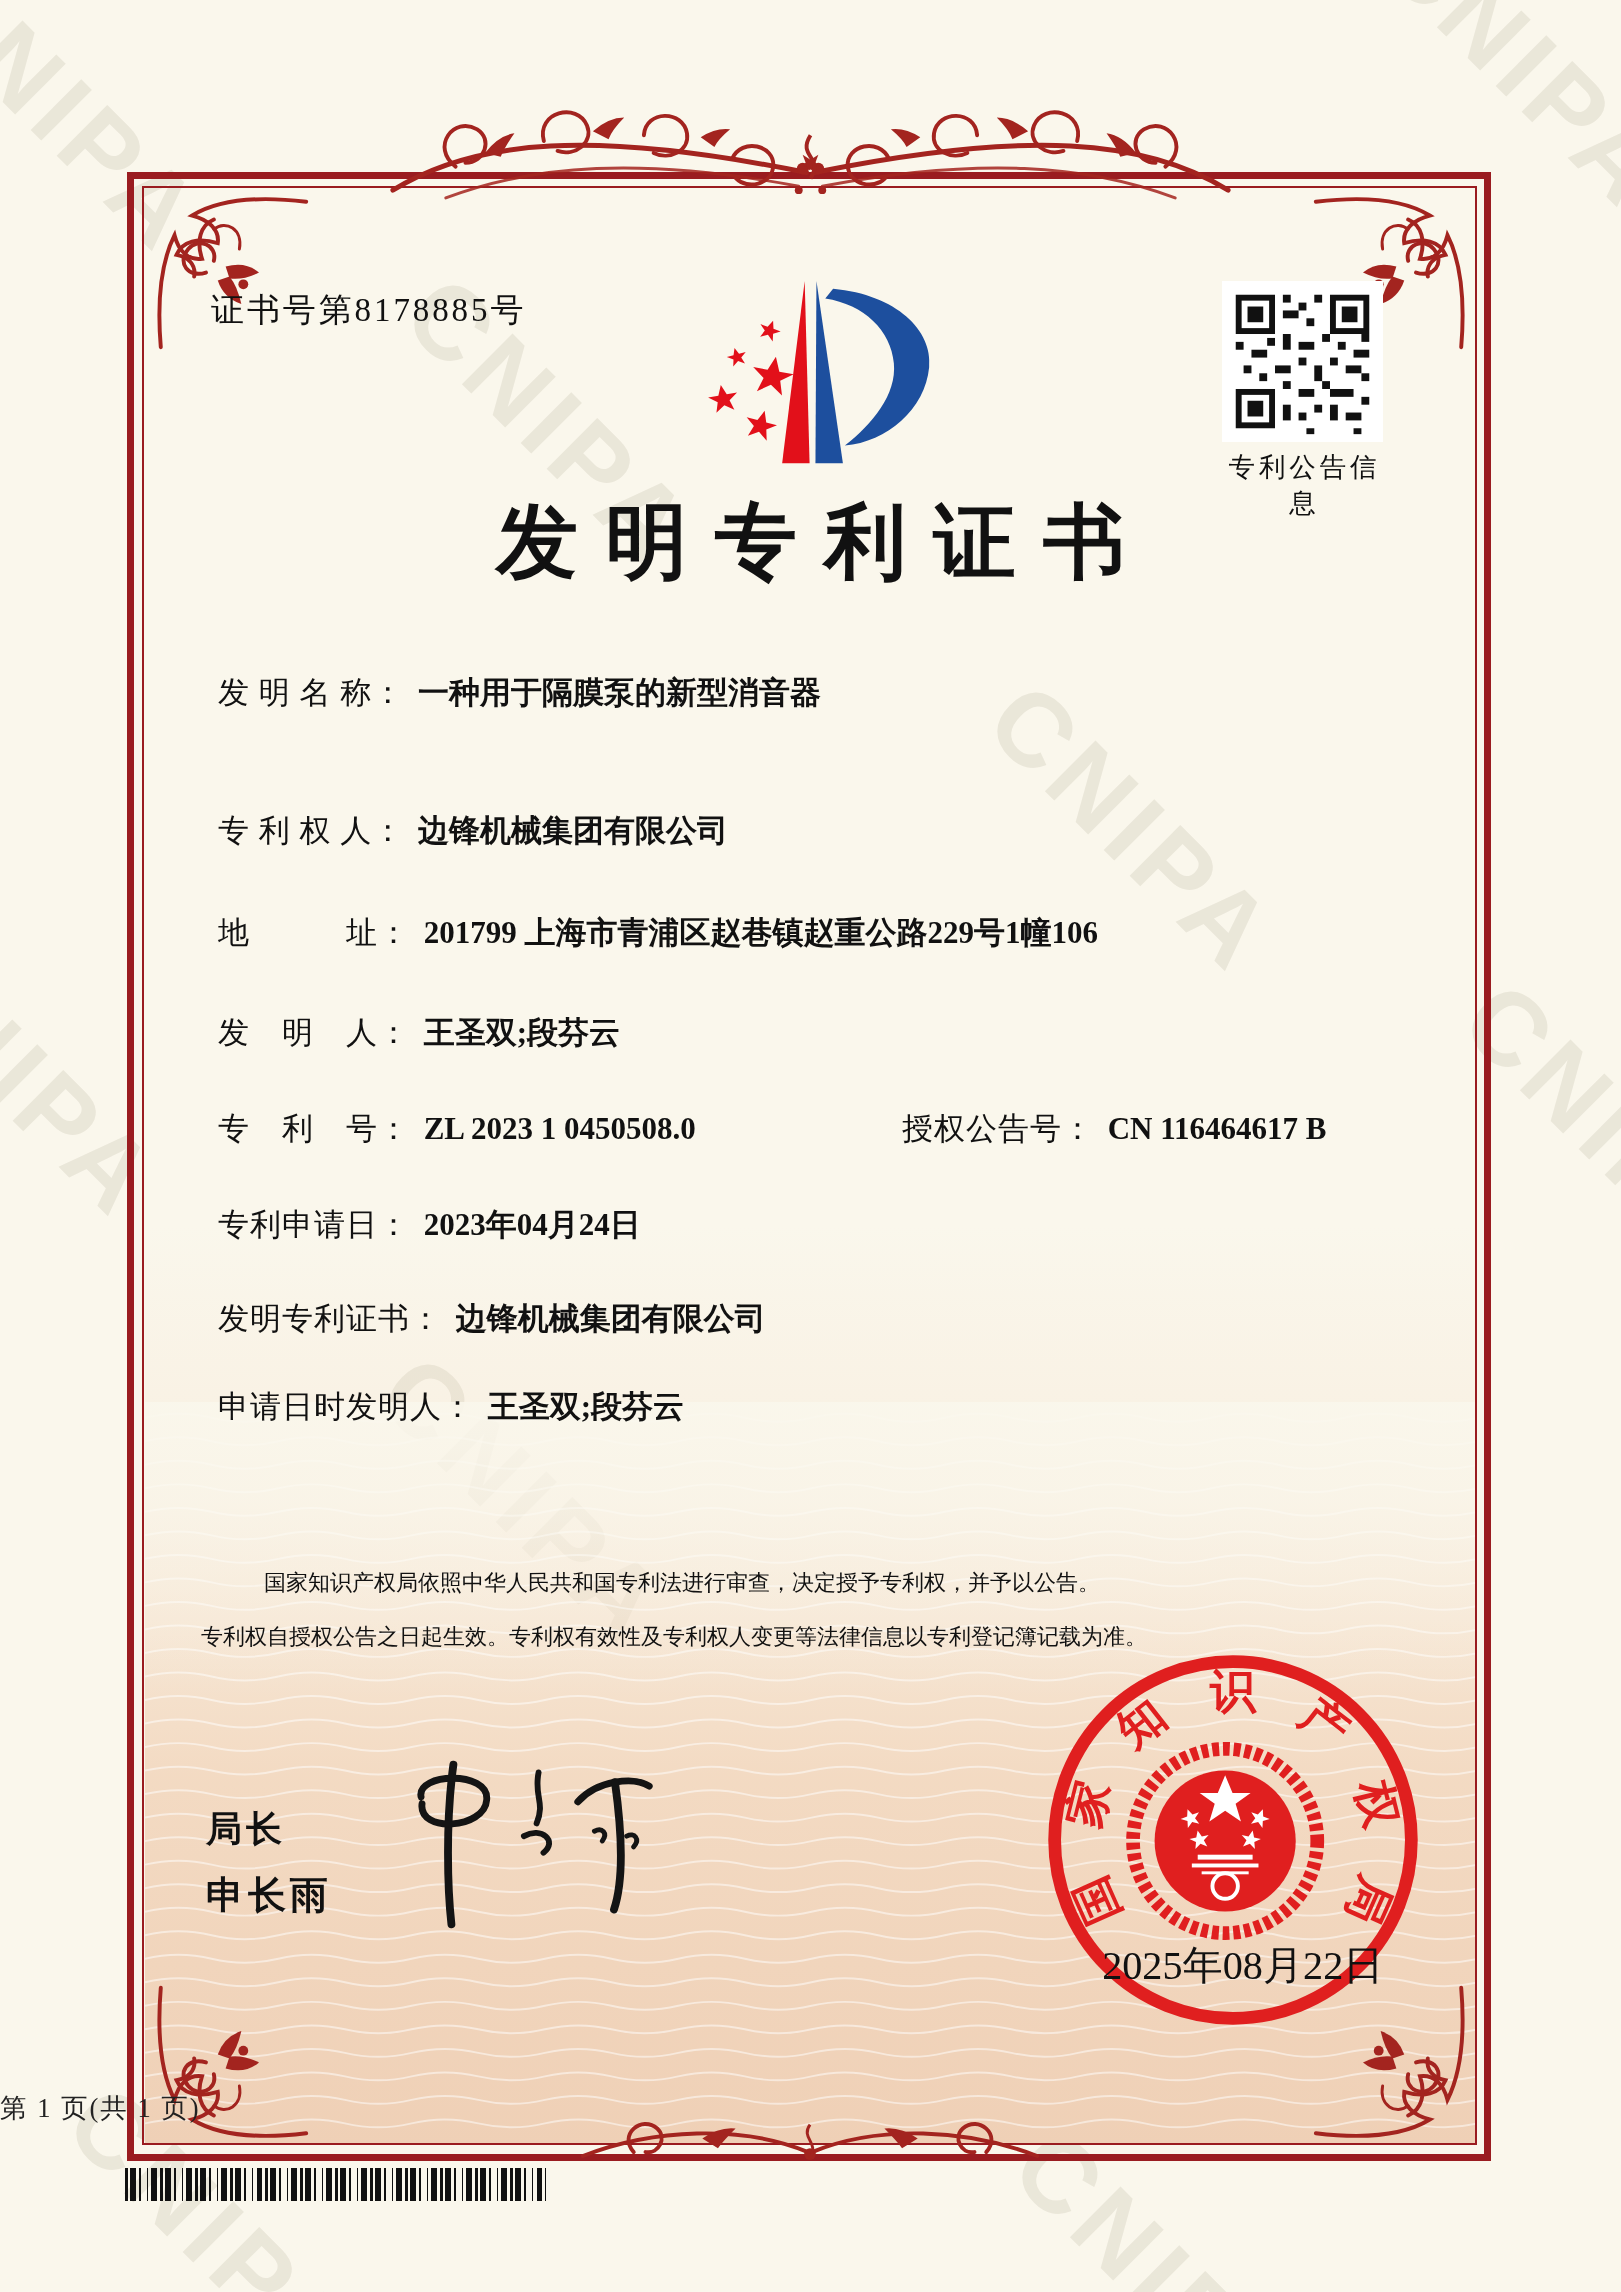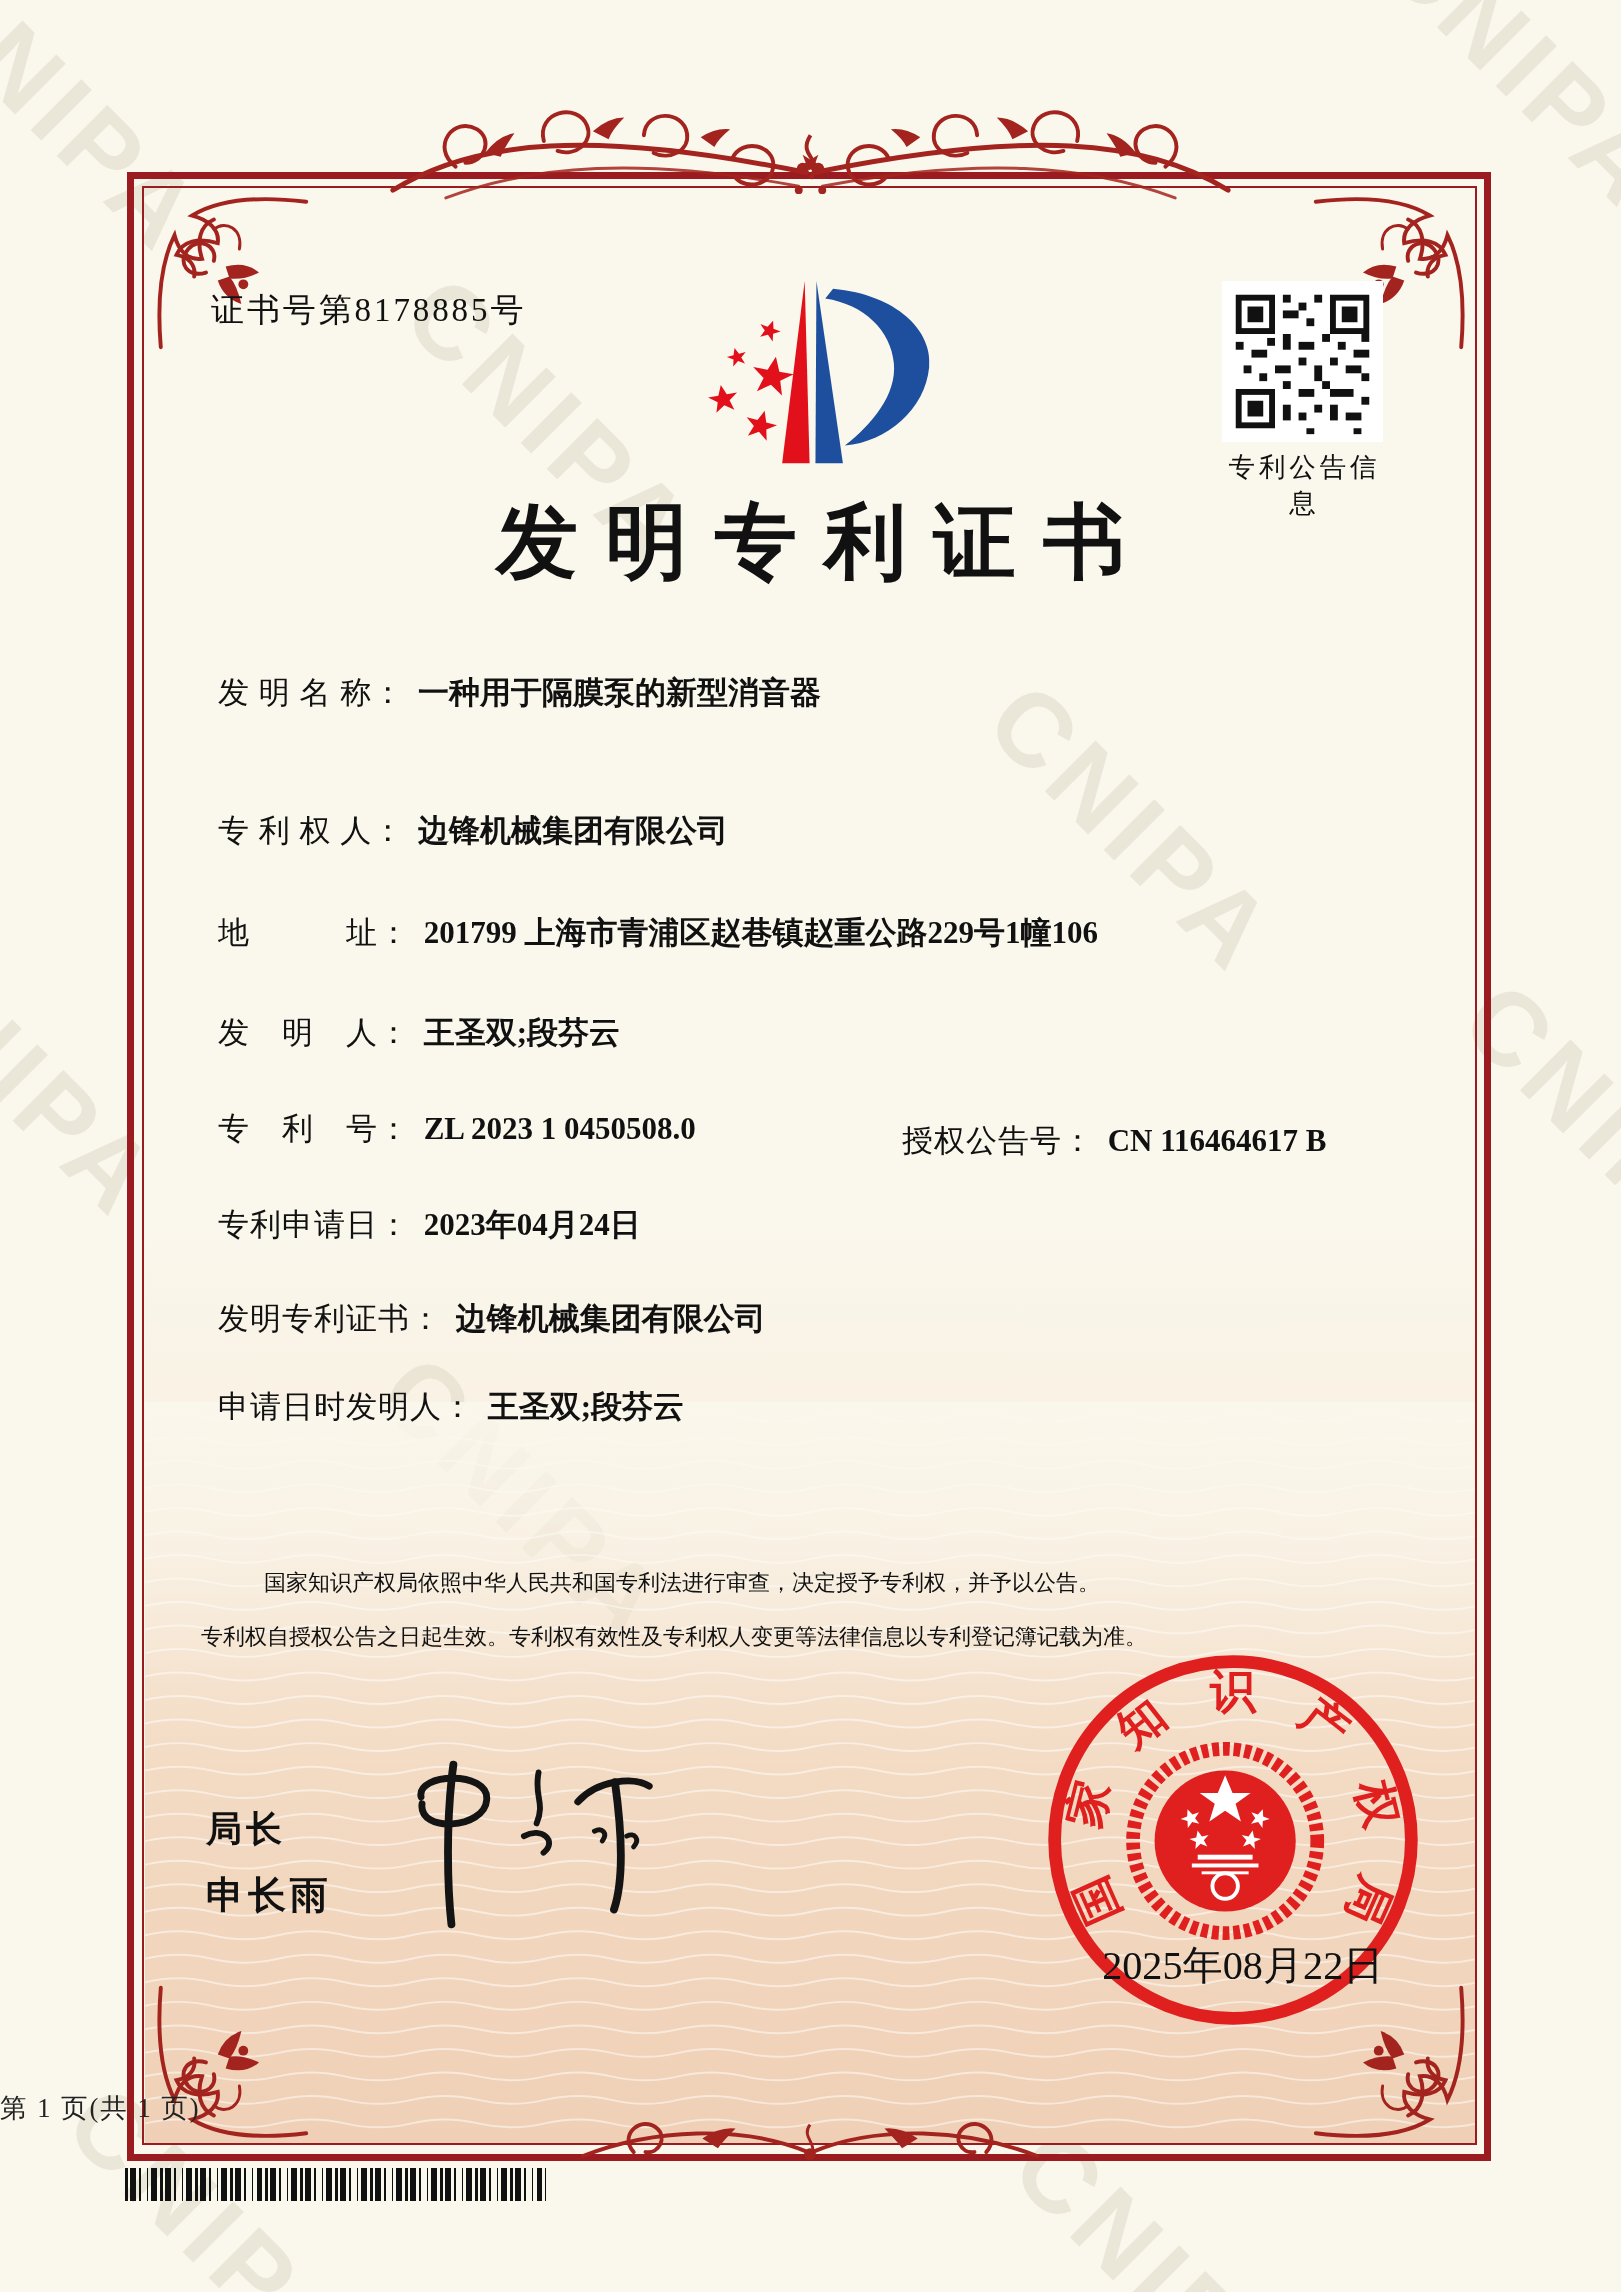--- a/index.html
+++ b/index.html
@@ -18,21 +18,21 @@
          background:linear-gradient(180deg,rgba(243,215,190,0) 0%,rgba(243,215,190,0.25) 30%,rgba(240,206,177,0.7) 60%,#efd0b6 100%);}
   .wavefade{left:145px;top:1402px;width:1331px;height:294px;
          background:linear-gradient(180deg,rgba(250,247,236,0.9) 0%,rgba(250,247,236,0) 100%);}
   .cert-no{left:211px;top:288px;font-size:33px;letter-spacing:2.9px;}
   .title{left:0;top:488px;width:1621px;text-align:center;font-size:82px;font-weight:bold;
          letter-spacing:27.4px;text-indent:27.4px;}
   .qr-caption{left:1222px;top:449px;width:165px;text-align:center;font-size:26.5px;letter-spacing:3.9px;}
   .row{position:absolute;left:218px;font-size:31px;white-space:nowrap;}
   .row .lab{letter-spacing:1px;}
   .row .val{margin-left:13.7px;font-weight:bold;}
-  .rgt{position:absolute;left:902px;top:0;margin-top:12px;}
+  .rgt{position:absolute;left:902px;top:0;}
   .statement{left:201px;top:1556px;width:1243px;font-size:22px;line-height:54px;text-align:justify;}
   .statement .l1{text-indent:63px;}
   .director-label{left:206px;top:1805px;font-size:36px;font-weight:bold;
         font-family:"Liberation Sans","DejaVu Sans",sans-serif;letter-spacing:3.9px;}
   .director-name{left:206px;top:1870px;font-size:38px;font-weight:bold;
         font-family:"Liberation Sans","DejaVu Sans",sans-serif;letter-spacing:3.9px;}
   .page-footer{left:0;top:2090px;width:1529px;font-size:26.5px;color:#222;letter-spacing:2px;}
   .barcode{left:125px;top:2168px;width:421px;height:33px;
      background:repeating-linear-gradient(90deg,#101010 0 2.9px,rgba(0,0,0,0) 2.9px 4.9px,#101010 4.9px 10.8px,rgba(0,0,0,0) 10.8px 13.7px,#101010 13.7px 15.7px,rgba(0,0,0,0) 15.7px 21.6px,#101010 21.6px 23.5px,rgba(0,0,0,0) 23.5px 26.5px,#101010 26.5px 32px,rgba(0,0,0,0) 32px 35px);}
   svg{display:block;}

